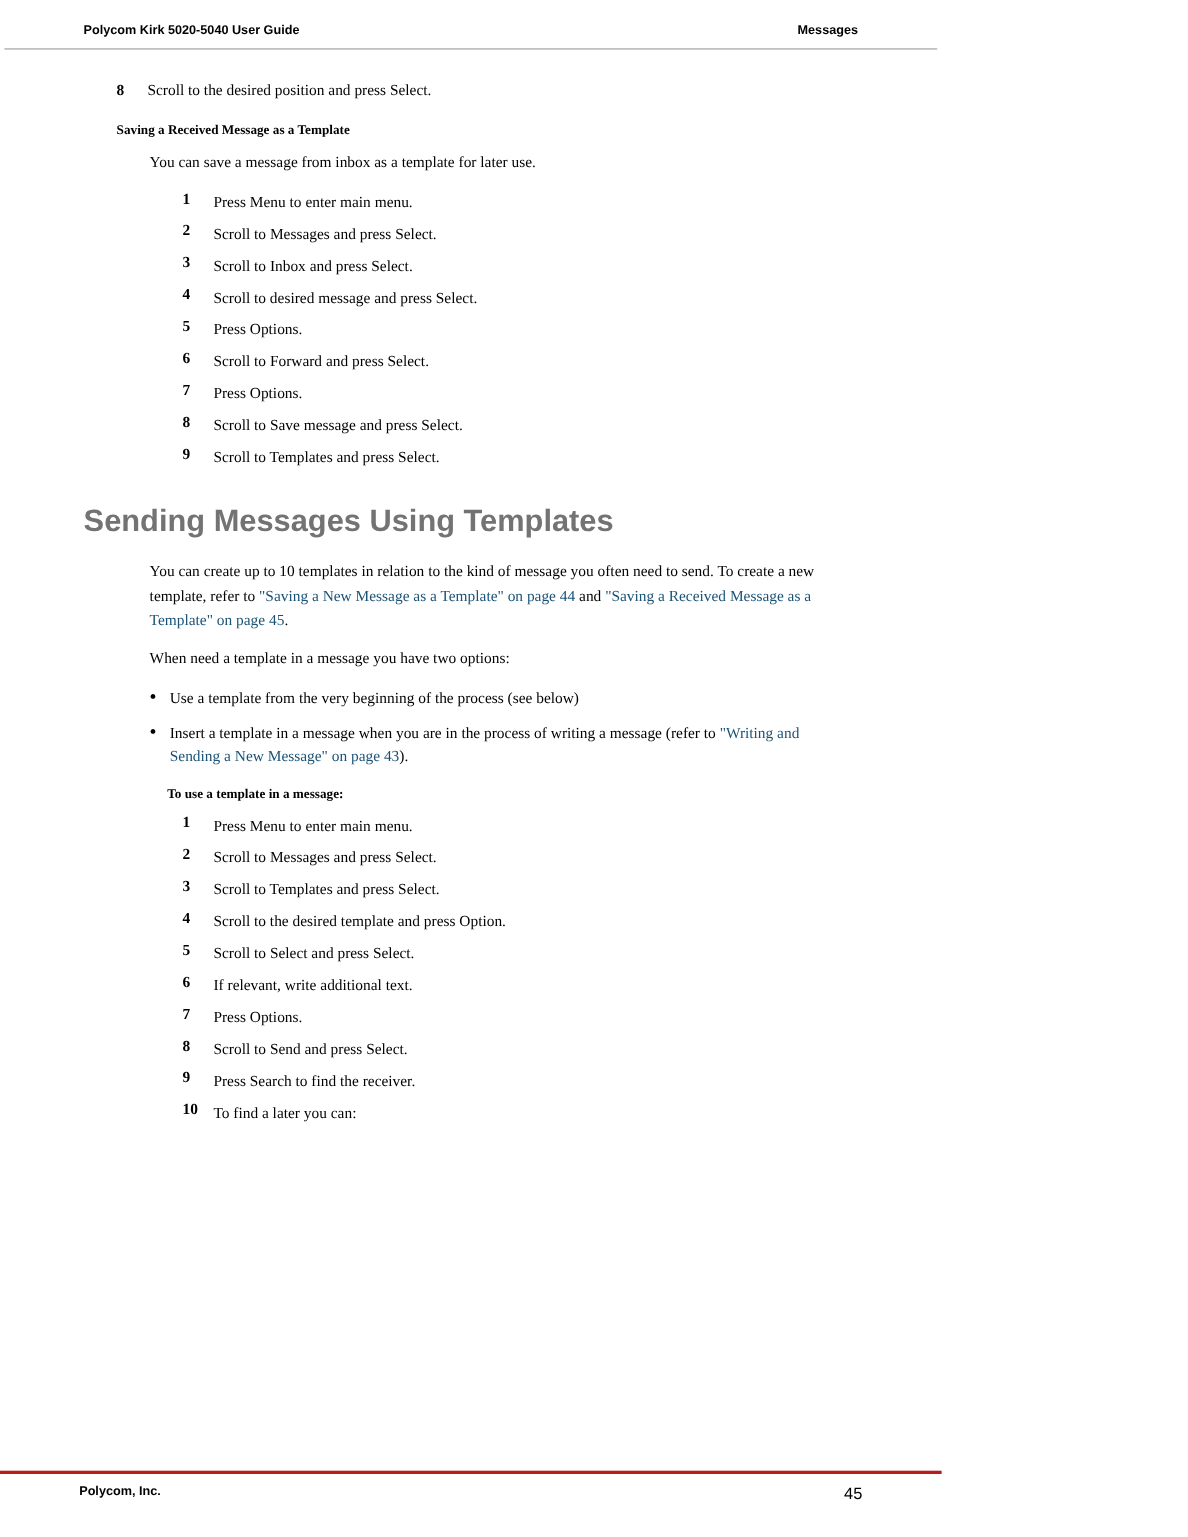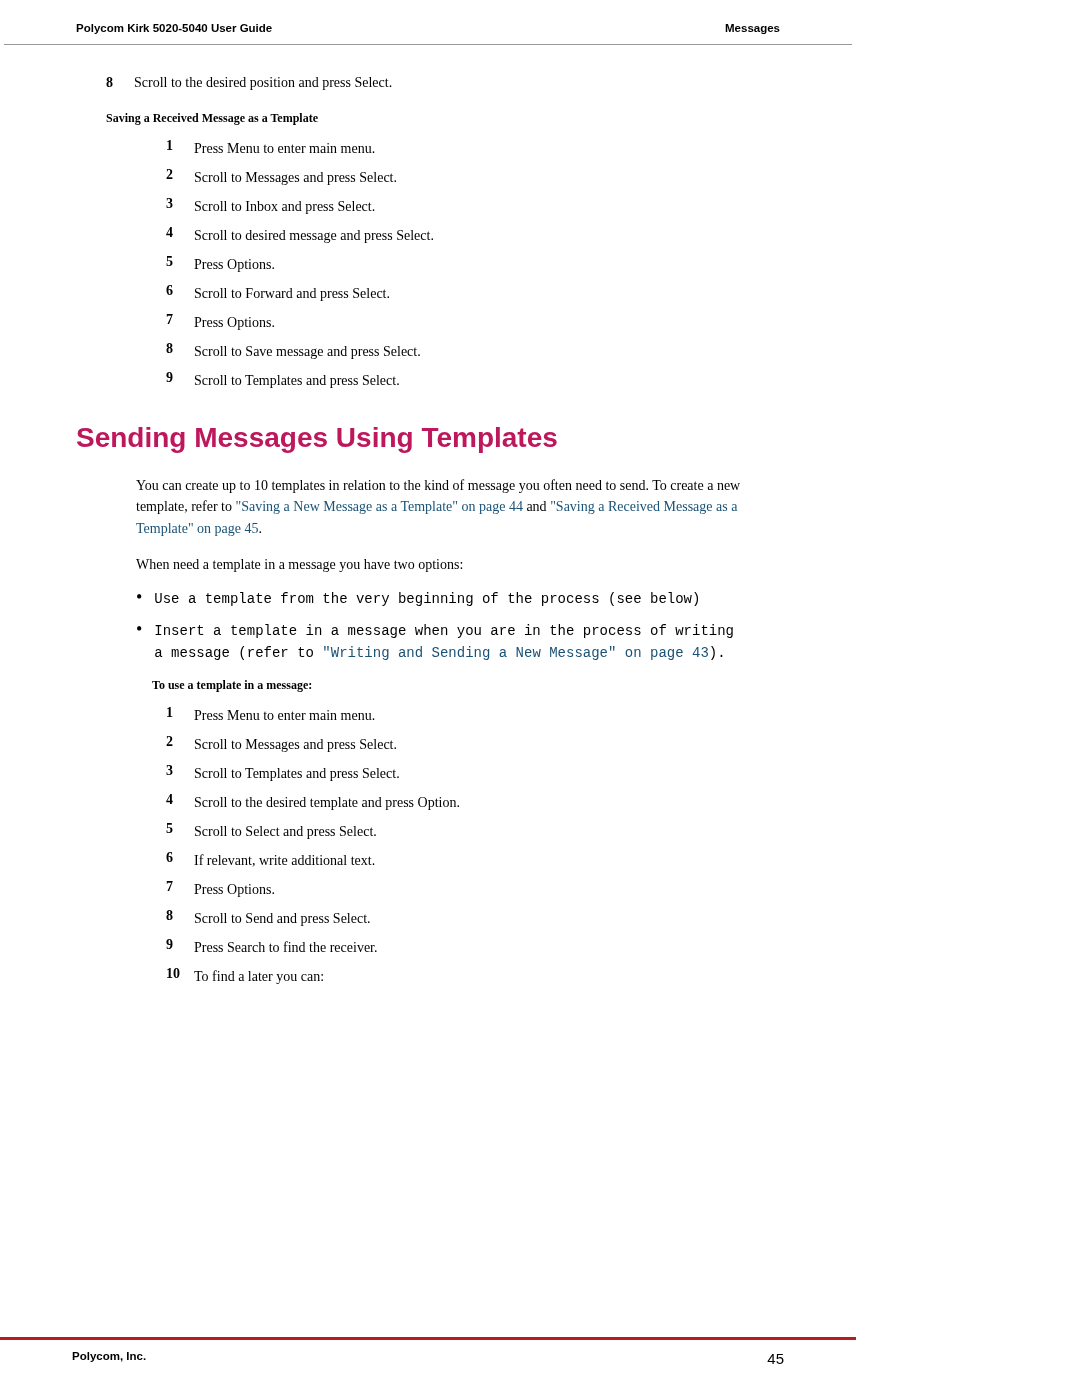--- a/index.html
+++ b/index.html
@@ -109,21 +109,21 @@
       font-size: 14px;
       line-height: 1.5;
       flex: 1;
     }
 
     
     .section-title {
       font-family: Arial, Helvetica, sans-serif;
       font-size: 28px;
       font-weight: bold;
-      color: #be185d;
+      color: #737373;
       margin: 30px 0 20px 0;
       line-height: 1.2;
     }
 
     
     .indented-block {
       margin-left: 60px;
       margin-right: 30px;
     }
 
@@ -144,21 +144,20 @@
       font-size: 18px;
       margin-right: 12px;
       margin-top: -2px;
       flex-shrink: 0;
     }
 
     .bullet-list li .text {
       font-size: 14px;
       line-height: 1.55;
       flex: 1;
-      font-family: Liberation Mono, monospace;
     }
 
     
     b, strong {
       font-weight: normal;
     }
 
     
     a, .link {
       color: #1a5276;
@@ -207,20 +206,21 @@
     <div class="top-item">
       <span class="num">8</span>
       <span class="text">
         <span>Scroll to the desired position and press </span><b>Select.</b>
       </span>
     </div>
 
     <div class="subsection-block">
       <div class="subsection-heading">Saving a Received Message as a Template</div>
       <div class="indented-block">
+        <p class="para">You can save a message from inbox as a template for later use.</p>
         <ol class="numbered-list">
           <li>
             <span class="num">1</span>
             <span class="text">Press <b>Menu</b> to enter main menu.</span>
           </li>
           <li>
             <span class="num">2</span>
             <span class="text">Scroll to <b>Messages</b> and press <b>Select</b>.</span>
           </li>
           <li>

